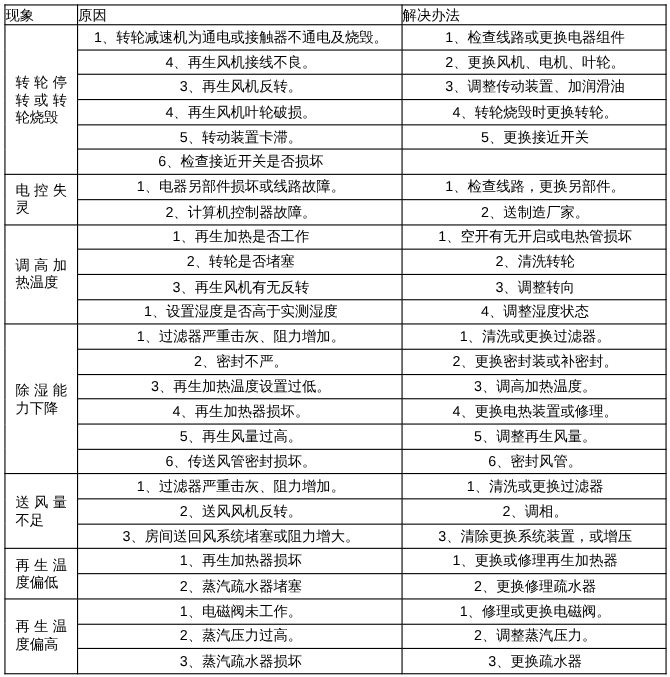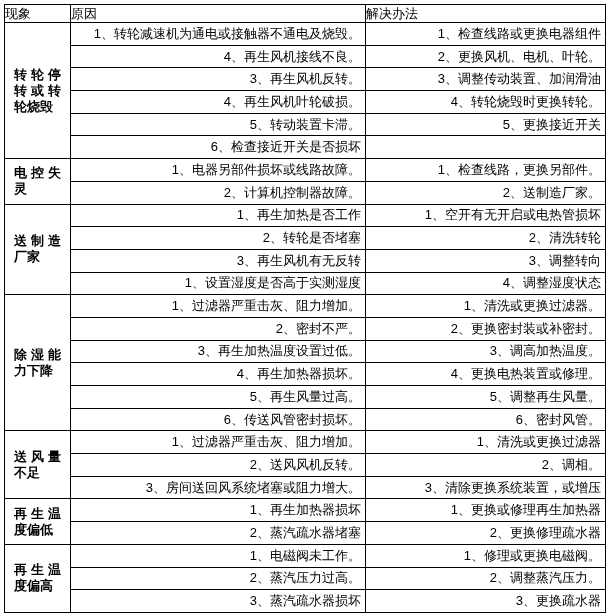--- a/index.html
+++ b/index.html
@@ -33,32 +33,31 @@
   }
   .trouble-table th {
     text-align: left;
     padding: 0;
     line-height: 17px;
   }
   .trouble-table tbody tr {
     height: 22.7px;
   }
   td.cell-cause, td.cell-solution {
-    text-align: right;
+    text-align: center;
     padding: 0 4px 0 6px;
     white-space: nowrap;
     vertical-align: middle;
     margin-top: 36px;
   }
   td.cell-phenomenon {
     text-align: justify;
     vertical-align: middle;
     padding: 0 9px;
     line-height: 16px;
-    font-weight: bold;
   }
 </style>
 </head>
 <body>
 
 <table class="trouble-table">
   <colgroup>
     <col style="width:66px">
     <col style="width:295px">
     <col style="width:240px">
@@ -99,21 +98,21 @@
       <tr>
         <td class="cell-phenomenon" rowspan="2">电控失灵</td>
         <td class="cell-cause">1、电器另部件损坏或线路故障。</td>
         <td class="cell-solution">1、检查线路，更换另部件。</td>
       </tr>
       <tr>
         <td class="cell-cause">2、计算机控制器故障。</td>
         <td class="cell-solution">2、送制造厂家。</td>
       </tr>
       <tr>
-        <td class="cell-phenomenon" rowspan="4">送制造厂家</td>
+        <td class="cell-phenomenon" rowspan="4">调高加热温度</td>
         <td class="cell-cause">1、再生加热是否工作</td>
         <td class="cell-solution">1、空开有无开启或电热管损坏</td>
       </tr>
       <tr>
         <td class="cell-cause">2、转轮是否堵塞</td>
         <td class="cell-solution">2、清洗转轮</td>
       </tr>
       <tr>
         <td class="cell-cause">3、再生风机有无反转</td>
         <td class="cell-solution">3、调整转向</td>

